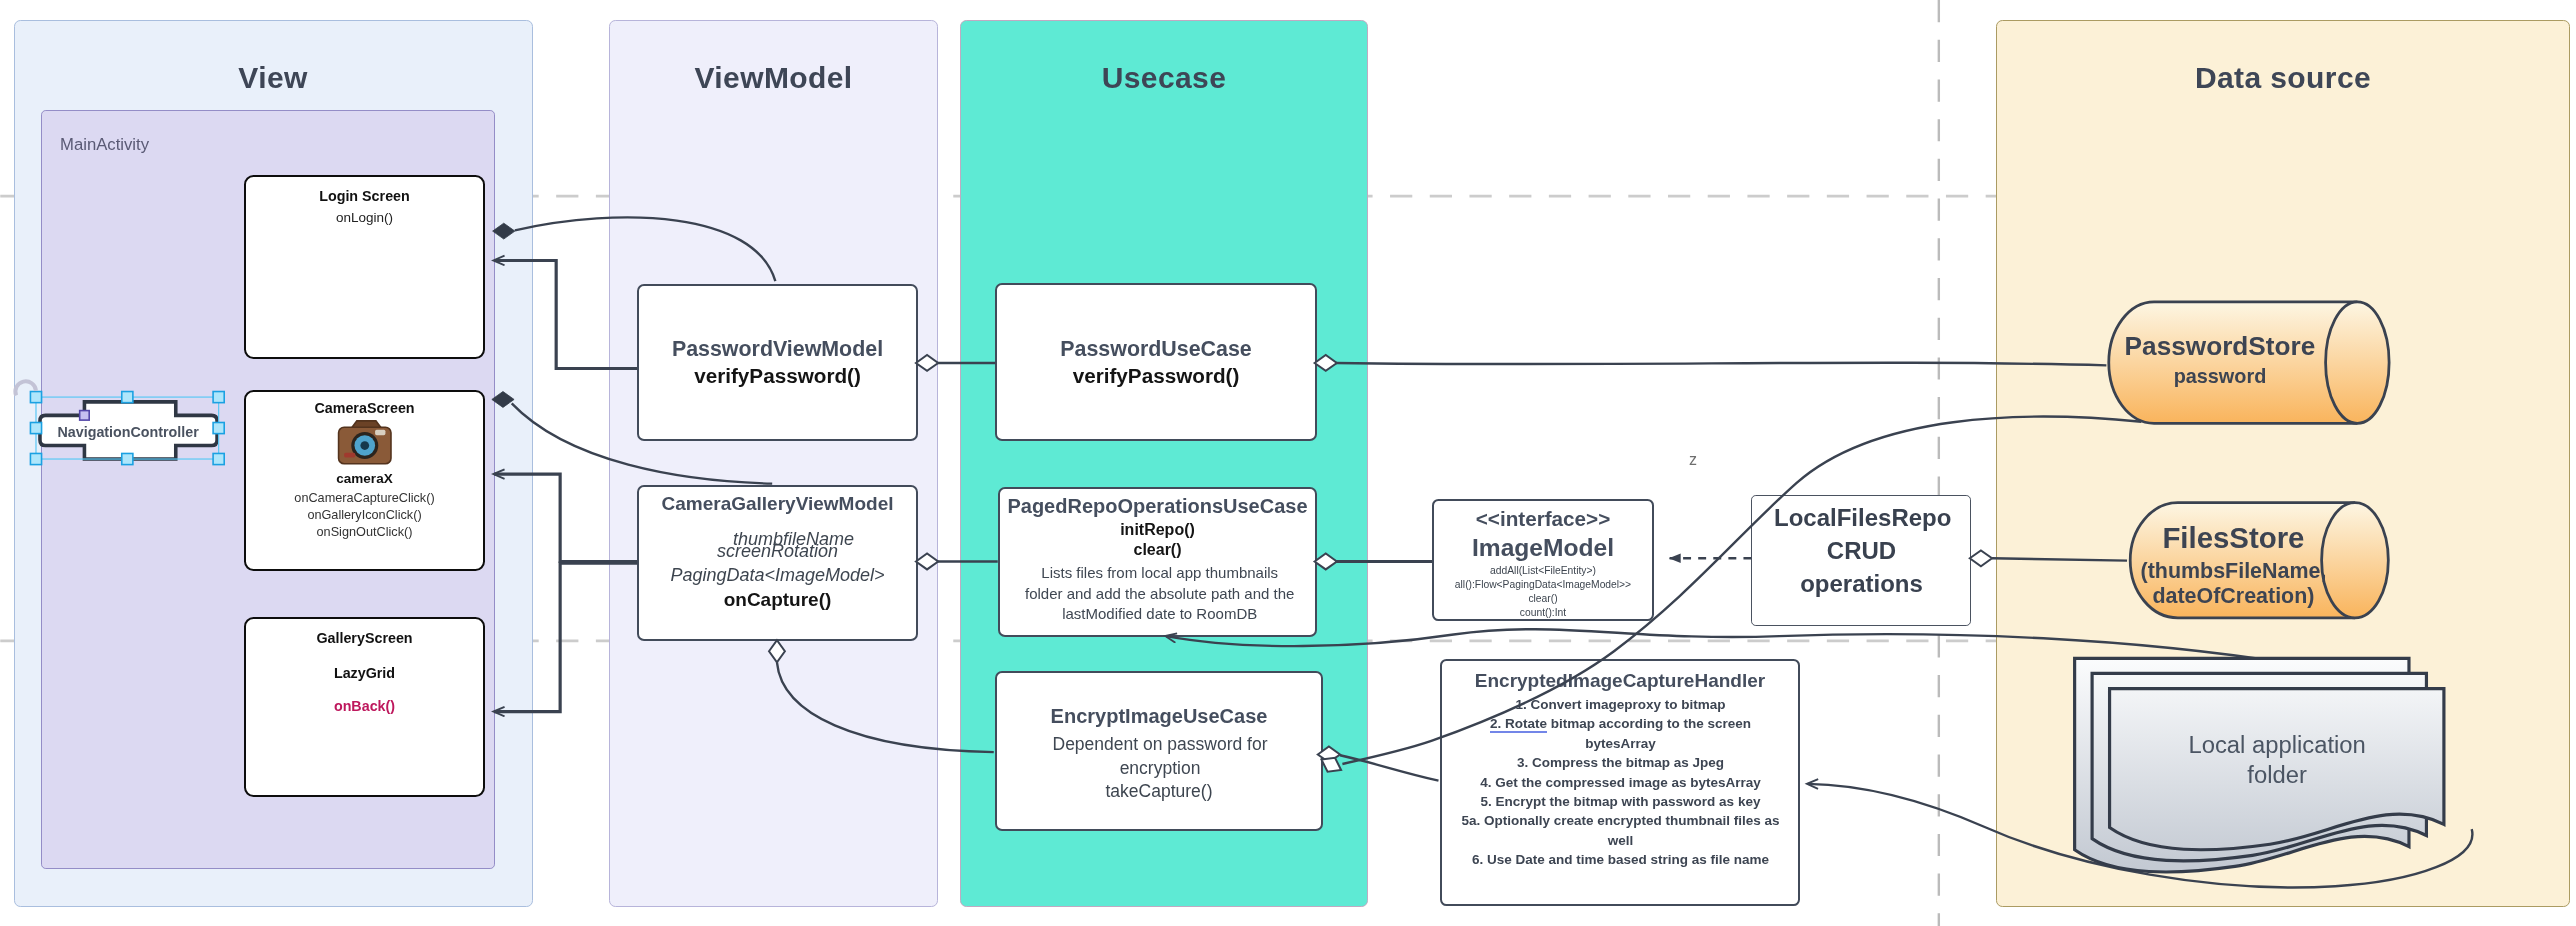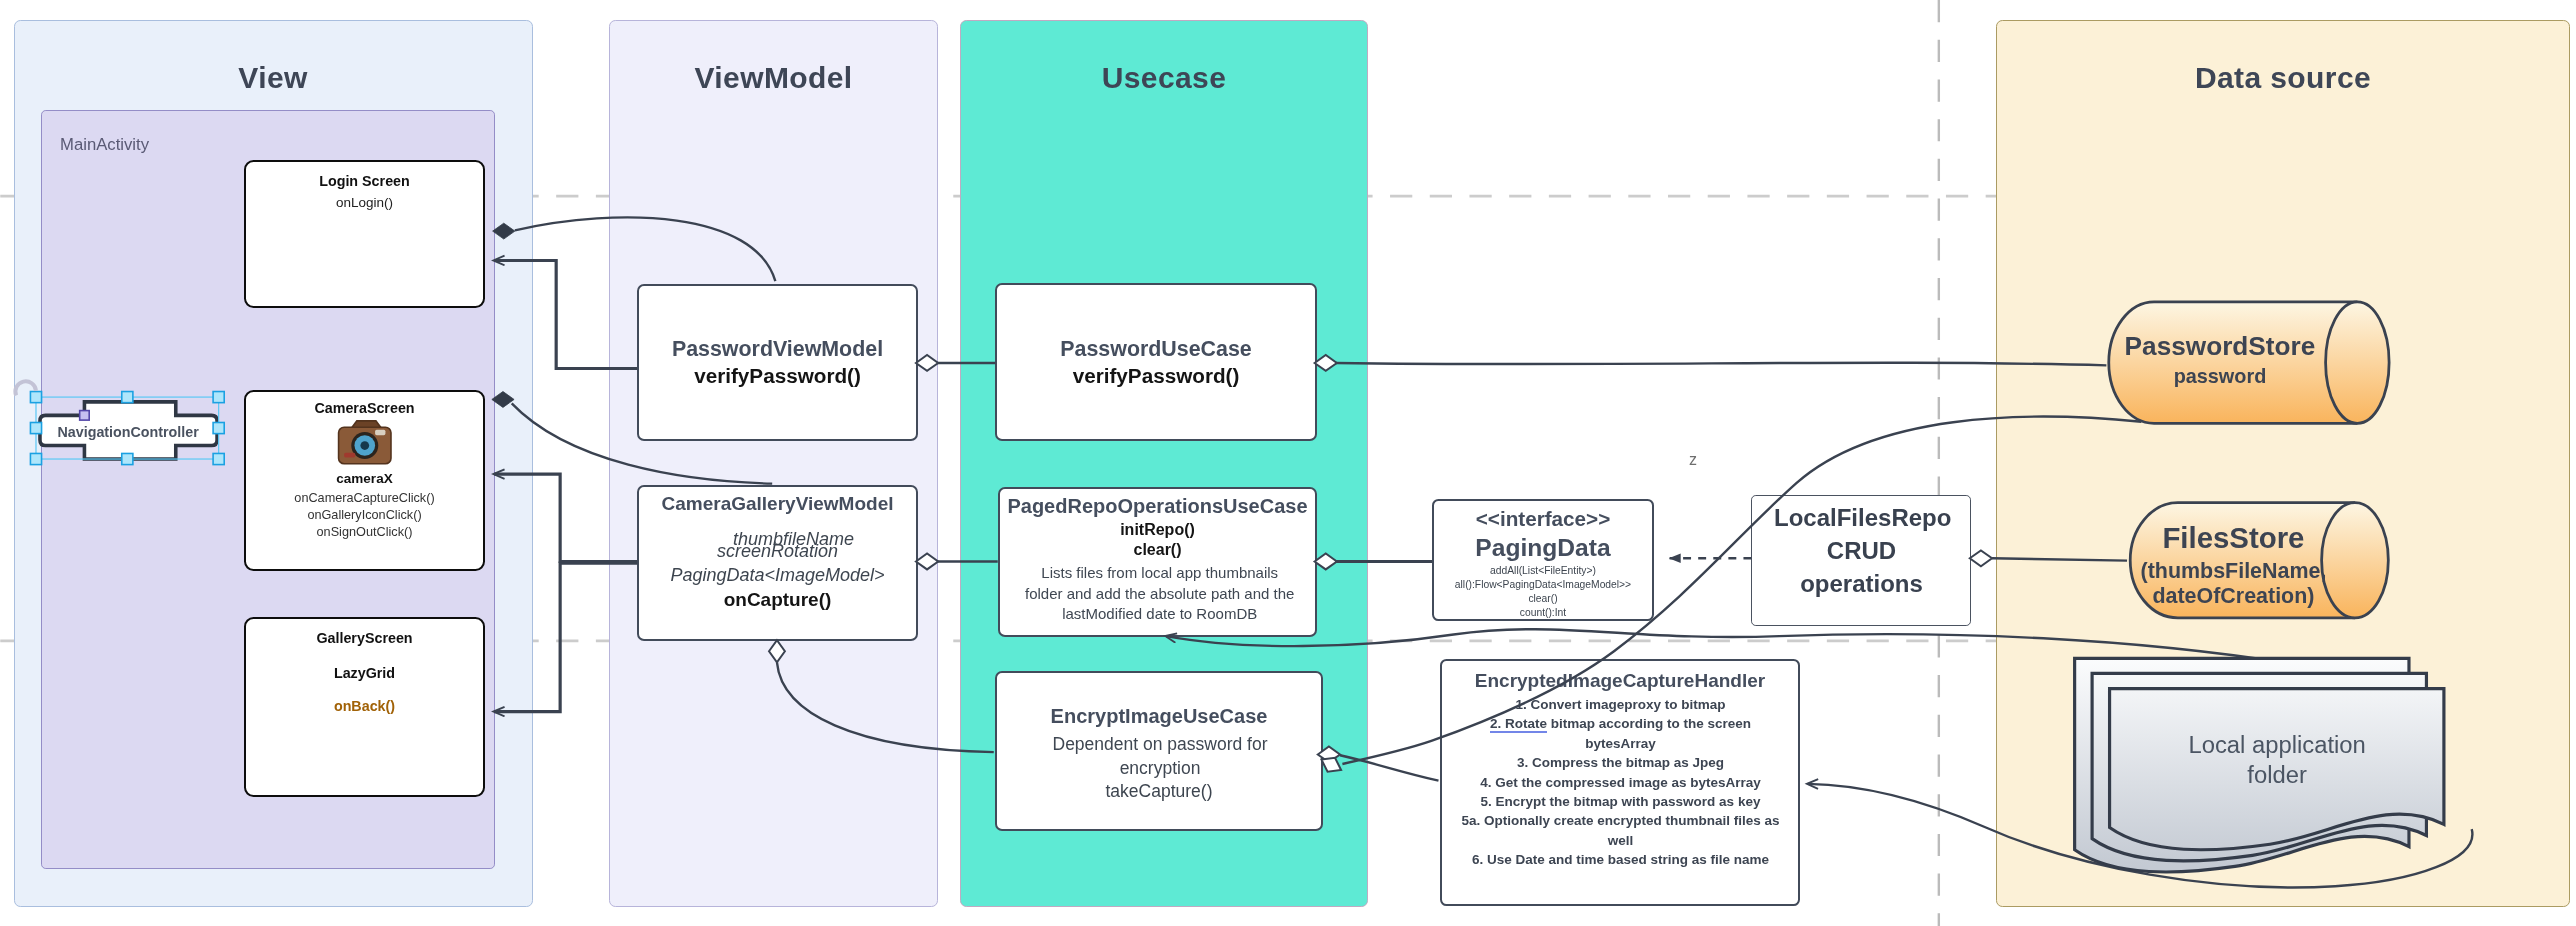--- a/index.html
+++ b/index.html
@@ -44,37 +44,37 @@
     <div class="col-h">Usecase</div>
   </div>
   <div class="col" style="left:1996px;top:20px;width:574px;height:887px;background:#fcf1d7;border-color:#ab9b62;">
     <div class="col-h">Data source</div>
   </div>
 
   <div style="position:absolute;left:41px;top:110px;width:454px;height:759px;background:#dcd9f2;border:1.6px solid #948dc7;border-radius:4.8px;box-sizing:border-box;">
     <div style="position:absolute;left:18px;top:24px;font-size:16.7px;color:#5a5a75;">MainActivity</div>
   </div>
 
-  <div class="node screen" style="left:244px;top:160px;width:241px;height:148px;">
+  <div class="node screen" style="left:244px;top:175px;width:241px;height:184px;">
     <div class="ctr" style="top:11px;font-size:14.3px;font-weight:bold;color:#111;">Login Screen</div>
     <div class="ctr" style="top:33px;font-size:13.5px;color:#222;">onLogin()</div>
   </div>
 
   <div class="node screen" style="left:244px;top:390px;width:241px;height:181px;">
     <div class="ctr" style="top:8px;font-size:14.3px;font-weight:bold;color:#111;">CameraScreen</div>
     <div class="ctr" style="top:79px;font-size:13.5px;font-weight:bold;color:#111;">cameraX</div>
     <div class="ctr" style="top:99px;font-size:12.7px;color:#333;">onCameraCaptureClick()</div>
     <div class="ctr" style="top:116px;font-size:12.7px;color:#333;">onGalleryIconClick()</div>
     <div class="ctr" style="top:133px;font-size:12.7px;color:#333;">onSignOutClick()</div>
   </div>
 
   <div class="node screen" style="left:244px;top:617px;width:241px;height:180px;">
     <div class="ctr" style="top:11px;font-size:14.3px;font-weight:bold;color:#111;">GalleryScreen</div>
     <div class="ctr" style="top:46px;font-size:14.3px;font-weight:bold;color:#111;">LazyGrid</div>
-    <div class="ctr" style="top:79px;font-size:14.3px;font-weight:bold;color:#a16207;">onBack()</div>
+    <div class="ctr" style="top:79px;font-size:14.3px;font-weight:bold;color:#be185d;">onBack()</div>
   </div>
 
   <div class="node sbox" style="left:637px;top:284px;width:281px;height:157px;">
     <div class="ctr slate" style="top:51px;font-size:21.4px;font-weight:bold;">PasswordViewModel</div>
     <div class="ctr blk" style="top:78px;font-size:20.7px;font-weight:bold;">verifyPassword()</div>
   </div>
 
   <div class="node sbox" style="left:637px;top:485px;width:281px;height:156px;">
     <div class="ctr slate" style="top:5.6px;font-size:19px;font-weight:bold;">CameraGalleryViewModel</div>
     <div class="ctr gry" style="top:42px;font-size:18px;font-style:italic;padding-left:16px;">thumbfileName</div>
@@ -96,21 +96,21 @@
   </div>
 
   <div class="node sbox" style="left:995px;top:671px;width:328px;height:160px;">
     <div class="ctr slate" style="top:32px;font-size:20px;font-weight:bold;">EncryptImageUseCase</div>
     <div style="position:absolute;left:44px;top:59px;width:238px;text-align:center;font-size:17.5px;line-height:24px;color:#3f4752;">Dependent on password for encryption</div>
     <div class="ctr gry" style="top:108px;font-size:17.5px;">takeCapture()</div>
   </div>
 
   <div class="node" style="left:1432px;top:499px;width:222px;height:122px;border:2px solid #424b5a;border-radius:6.4px;">
     <div class="ctr slate" style="top:6.4px;font-size:20.7px;font-weight:bold;">&lt;&lt;interface&gt;&gt;</div>
-    <div class="ctr slate" style="top:33px;font-size:24.6px;font-weight:bold;">PagingData</div>
+    <div class="ctr slate" style="top:33px;font-size:24.6px;font-weight:bold;">ImageModel</div>
     <div class="ctr gry" style="top:64px;font-size:10.3px;">addAll(List&lt;FileEntity&gt;)</div>
     <div class="ctr gry" style="top:78px;font-size:10.3px;">all():Flow&lt;PagingData&lt;ImageModel&gt;&gt;</div>
     <div class="ctr gry" style="top:92px;font-size:10.3px;">clear()</div>
     <div class="ctr gry" style="top:106px;font-size:10.3px;">count():Int</div>
   </div>
 
   <div class="node" style="left:1751px;top:495px;width:220px;height:131px;border:1.6px solid #4a5260;border-radius:4.8px;">
     <div style="position:absolute;left:22px;top:4.8px;width:175px;text-align:center;font-size:24px;line-height:33px;font-weight:bold;color:#39414f;">LocalFilesRepo CRUD operations</div>
   </div>
 

